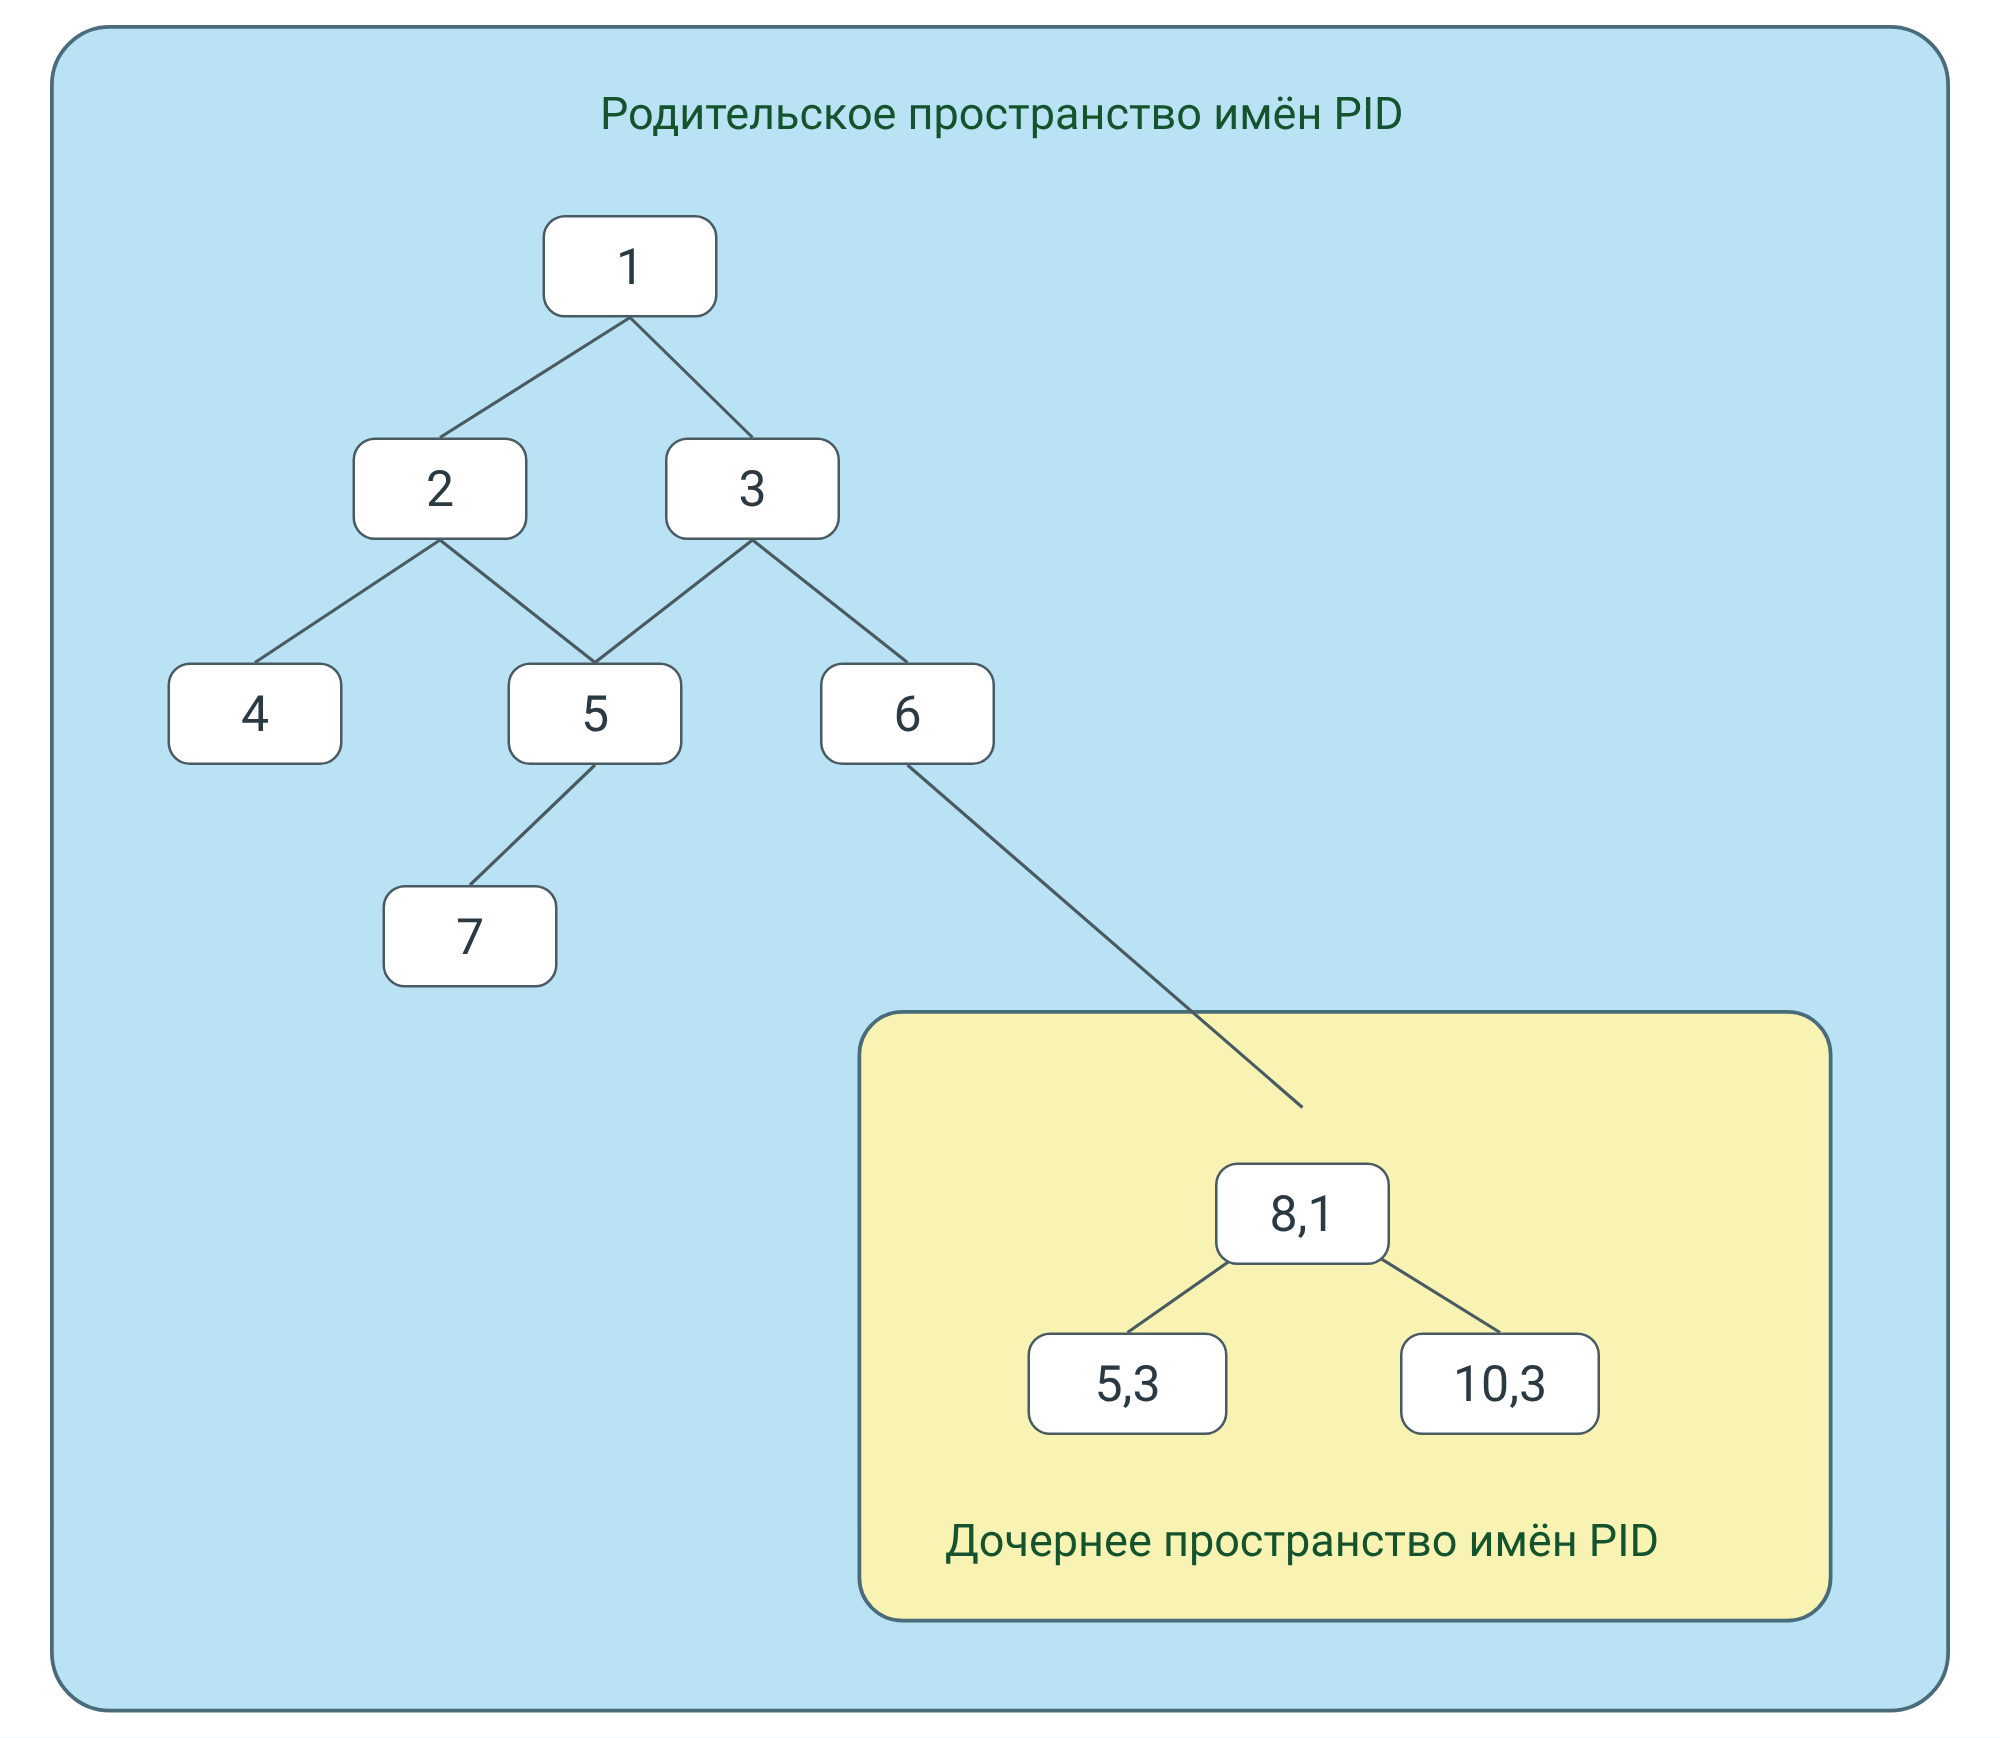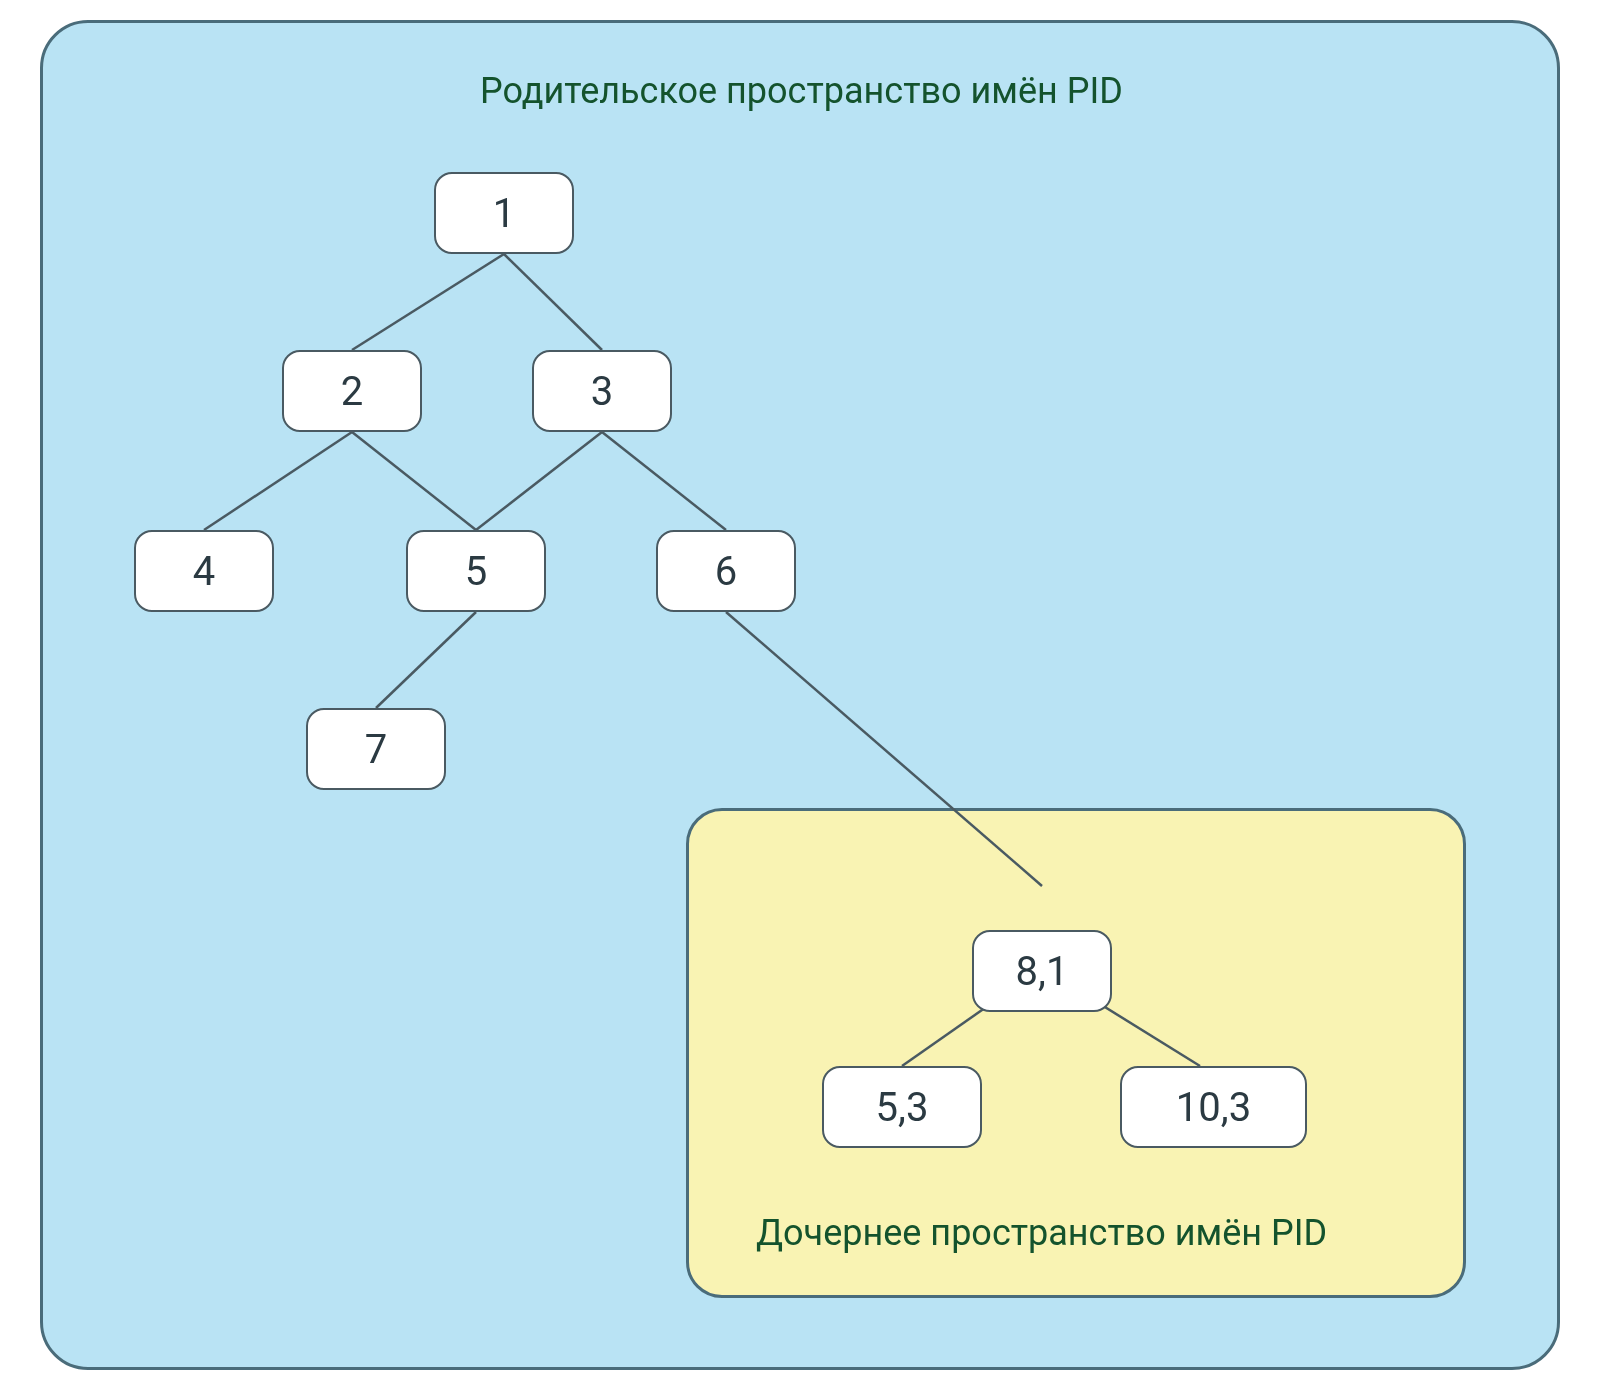--- a/index.html
+++ b/index.html
@@ -93,16 +93,16 @@
   <div id="nodes-layer">
       <div class="node" style="left: 434px; top: 172px; width: 140px; height: 82px;">1</div>
       <div class="node" style="left: 282px; top: 350px; width: 140px; height: 82px;">2</div>
       <div class="node" style="left: 532px; top: 350px; width: 140px; height: 82px;">3</div>
       <div class="node" style="left: 134px; top: 530px; width: 140px; height: 82px;">4</div>
       <div class="node" style="left: 406px; top: 530px; width: 140px; height: 82px;">5</div>
       <div class="node" style="left: 656px; top: 530px; width: 140px; height: 82px;">6</div>
       <div class="node" style="left: 306px; top: 708px; width: 140px; height: 82px;">7</div>
       <div class="node" style="left: 972px; top: 886px; width: 140px; height: 82px; margin-top: 44px;">8,1</div>
       <div class="node" style="left: 822px; top: 1066px; width: 160px; height: 82px;">5,3</div>
-      <div class="node" style="left: 1120px; top: 1066px; width: 187px; height: 82px;">10,3</div>
+      <div class="node" style="left: 1120px; top: 1066px; width: 160px; height: 82px;">10,3</div>
     </div>
 
 </div>
 
 </body></html>

